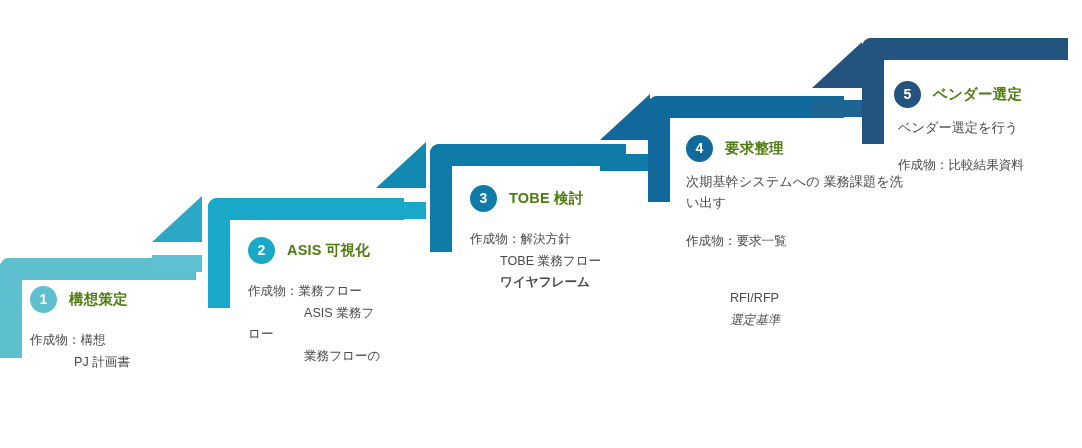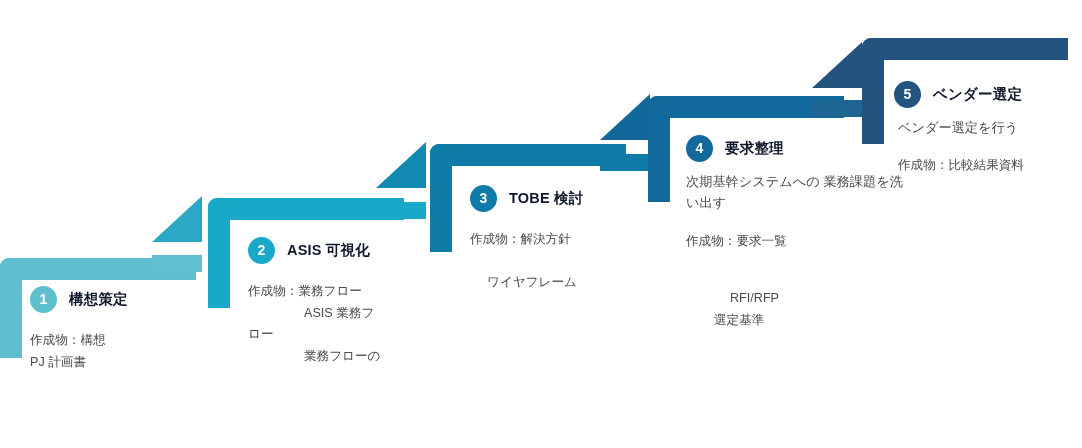--- a/index.html
+++ b/index.html
@@ -97,21 +97,21 @@
     border-radius: 50%;
     color: #ffffff;
     font-size: 14px;
     font-weight: 700;
     line-height: 27px;
     text-align: center;
   }
   .title {
     font-size: 14.5px;
     font-weight: 700;
-    color: #0f172a;
+    color: #4d7c0f;
     white-space: nowrap;
     letter-spacing: .2px;
   }
   .desc {
     font-size: 13.2px;
     line-height: 1.62;
     color: #4a4a4a;
     margin: 0;
   }
   .deliv {
@@ -132,21 +132,21 @@
   <div class="step" style="left:0px; top:258px; width:230px; height:190px;">
     <div class="bracket" style="width:196px; height:100px;">
       <div class="stem" style="background:#5ebfce;"></div>
       <div class="bar" style="background:#5ebfce;"></div>
     </div>
     <div class="content" style="left:30px; top:27px; width:200px;">
       <div class="title-row">
         <div class="badge" style="background:#5ebfce;">1</div>
         <div class="title">構想策定</div>
       </div>
-      <p class="deliv"><span>作成物：構想</span><br><span class="indent" style="">PJ 計画書</span></p>
+      <p class="deliv"><span>作成物：構想</span><br><span class="indent" style="margin-left:44px;">PJ 計画書</span></p>
     </div>
   </div>
 
   <div class="arrow" style="left:152px; top:196px;">
     <div class="tri" style="border-bottom-color:#2ca8c6;"></div>
     <div class="tail" style="background:#5fc0d2; top:59px;"></div>
   </div>
 
   <div class="step" style="left:208px; top:198px; width:240px; height:250px;">
     <div class="bracket" style="width:196px; height:110px;">
@@ -170,42 +170,42 @@
   <div class="step" style="left:430px; top:144px; width:245px; height:270px;">
     <div class="bracket" style="width:196px; height:108px;">
       <div class="stem" style="background:#0f7ba8; height:108px;"></div>
       <div class="bar" style="background:#0f7ba8;"></div>
     </div>
     <div class="content" style="left:40px; top:40px; width:215px;">
       <div class="title-row">
         <div class="badge" style="background:#0f7ba8;">3</div>
         <div class="title">TOBE 検討</div>
       </div>
-      <p class="deliv"><span>作成物：解決方針</span><br><br><span class="indent" style="margin-left:17px;">ワイヤフレーム</span></p>
+      <p class="deliv"><span>作成物：解決方針</span><br><span class="indent" style="margin-left:30px;">TOBE 業務フロー</span><br><span class="indent" style="margin-left:30px;font-weight:bold;">ワイヤフレーム</span></p>
     </div>
   </div>
 
   <div class="arrow" style="left:600px; top:94px;">
     <div class="tri" style="border-bottom-color:#12689b;"></div>
     <div class="tail" style="background:#0f7ba8; top:60px;"></div>
   </div>
 
   <div class="step" style="left:648px; top:96px; width:245px; height:260px;">
     <div class="bracket" style="width:196px; height:106px;">
       <div class="stem" style="background:#126a9c; height:106px;"></div>
       <div class="bar" style="background:#126a9c;"></div>
     </div>
     <div class="content" style="left:38px; top:38px; width:218px;">
       <div class="title-row">
         <div class="badge" style="background:#126a9c;">4</div>
         <div class="title">要求整理</div>
       </div>
       <p class="desc">次期基幹システムへの
 業務課題を洗い出す</p>
-      <p class="deliv"><span>作成物：要求一覧</span><br><span class="indent" style="margin-left:44px;margin-top:36px;">RFI/RFP</span><br><span class="indent" style="margin-left:28px;">選定基準</span></p>
+      <p class="deliv"><span>作成物：要求一覧</span><br><span class="indent" style="margin-left:44px;margin-top:36px;">RFI/RFP</span><br><span class="indent" style="margin-left:44px;font-style:italic;">選定基準</span></p>
     </div>
   </div>
 
   <div class="arrow" style="left:812px; top:42px;">
     <div class="tri" style="border-bottom-color:#24537e;"></div>
     <div class="tail" style="background:#1f6593; top:58px;"></div>
   </div>
 
   <div class="step" style="left:862px; top:38px; width:220px; height:200px;">
     <div class="bracket" style="width:206px; height:106px;">

